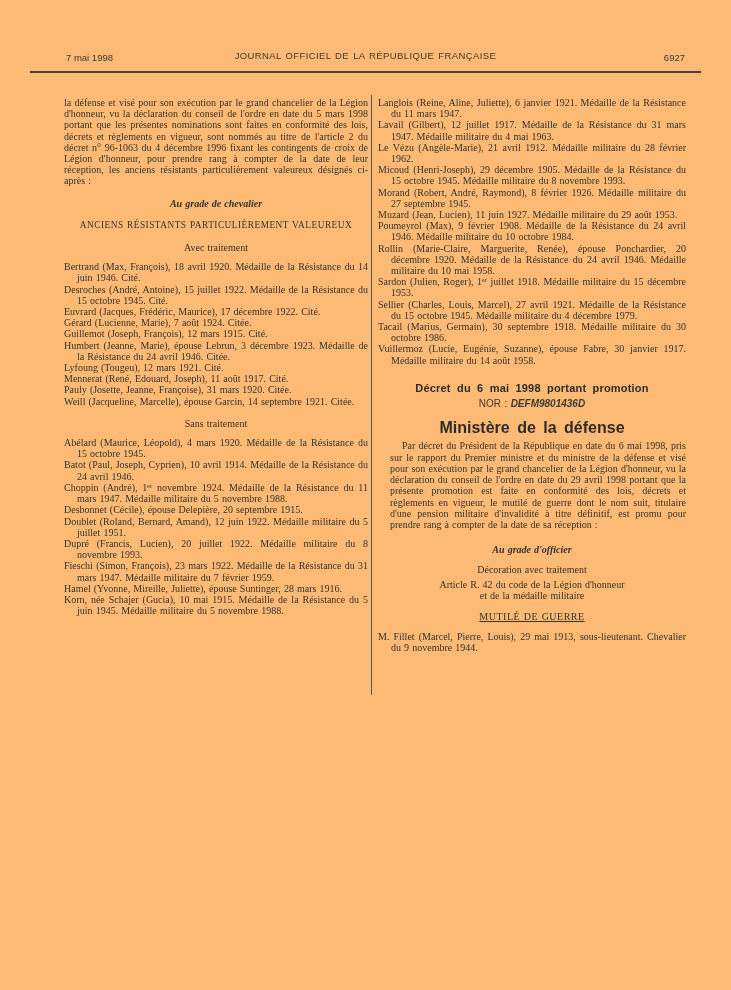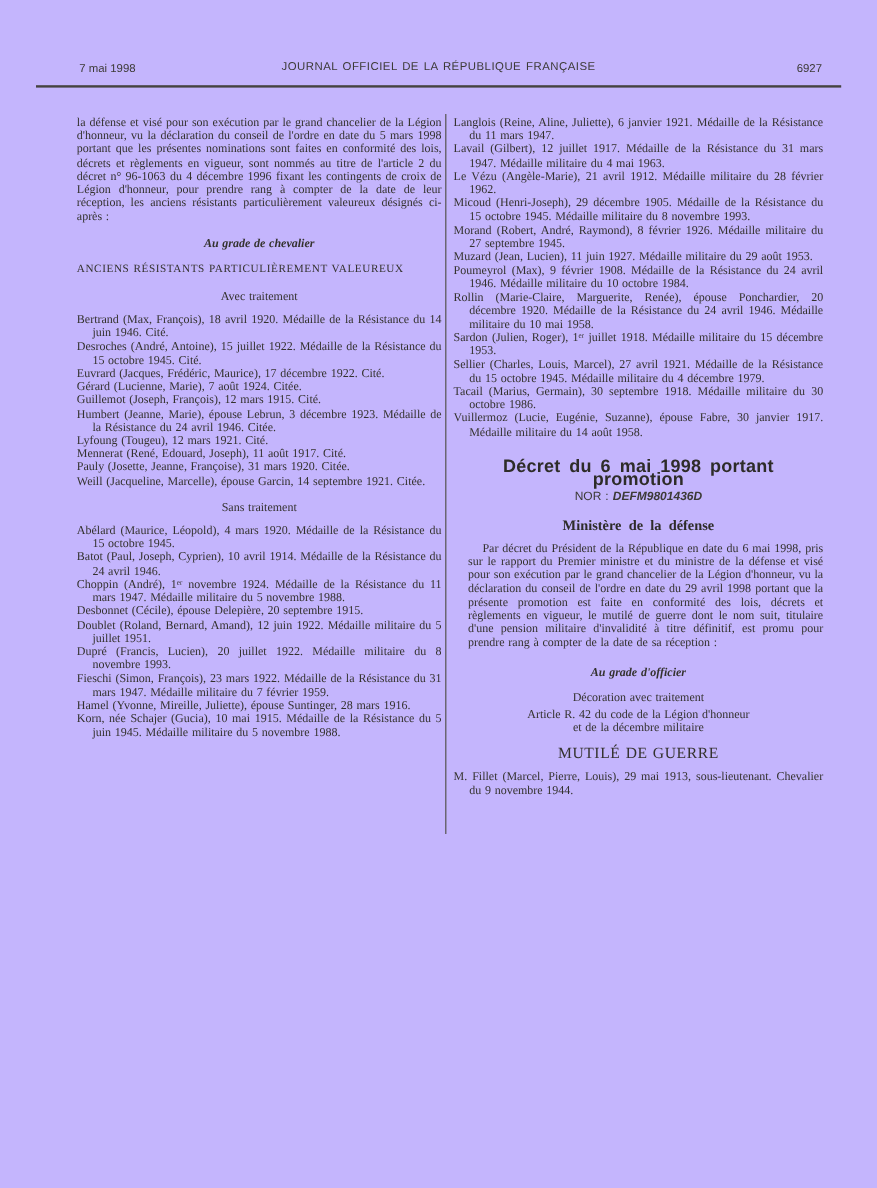--- a/index.html
+++ b/index.html
@@ -5,21 +5,21 @@
   html,body { margin:0; padding:0; }
   body {
     background:#e8e8e6;
     font-family:"Liberation Serif", serif;
     -webkit-font-smoothing:antialiased;
   }
   .page {
     position:relative;
     width:731px; height:990px;
     margin:0 auto;
-    background:#c4b5fd;
+    background:#fdba74;
     color:#34322e;
     overflow:hidden;
   }
   
   .running-head {
     position:absolute; top:50px; left:30px; right:30px;
     font-family:"Liberation Sans", sans-serif;
     font-size:9.5px; color:#3c3a36;
   }
   .running-head .date { position:absolute; left:36px; top:2px; }
@@ -47,50 +47,50 @@
   .entry {
     text-align:justify;
     padding-left:13px; text-indent:-13px;
   }
   .h-italic {
     text-align:center; font-style:italic; font-weight:bold;
     margin-top:11px; margin-bottom:0;
     font-size:10px;
   }
   .h-caps {
-    text-align:left;
+    text-align:center;
     font-size:9.3px; letter-spacing:0.5px;
     margin-top:11px;
   }
   .h-center {
     text-align:center; margin-top:11px; margin-bottom:8px;
   }
   .h-center-tight { text-align:center; margin-top:9px; }
   .decree-title {
     font-family:"Liberation Sans", sans-serif;
-    font-weight:bold; font-size:15px;
+    font-weight:bold; font-size:11px;
     text-align:center; word-spacing:3px; letter-spacing:0.2px;
     margin-top:17px; color:#2e2c29;
   }
   .nor-line {
     font-family:"Liberation Sans", sans-serif;
     font-size:10px; text-align:center; margin-top:4px;
     color:#3c3a36;
   }
   .nor-line .nor-code { font-style:italic; font-weight:bold; }
   .ministry {
-    font-family:Liberation Serif, serif;
-    font-weight:bold; font-size:12px;
+    font-family:Liberation Sans, sans-serif;
+    font-weight:bold; font-size:16px;
     text-align:center; word-spacing:3px;
     margin-top:13px; margin-bottom:7px; color:#2e2c29;
   }
   .article-line { text-align:center; }
   .mutile {
-    text-align:center; font-size:13px; letter-spacing:0.5px;
-    margin-top:10px; margin-bottom:9px;
+    text-align:center; font-size:10px; letter-spacing:0.5px;
+    margin-top:10px; margin-bottom:9px;text-decoration:underline;
   }
   .entries { margin-top:8px; }
 </style>
 </head>
 <body>
 
 <div class="page">
 
   <div class="running-head">
     <span class="date">7 mai 1998</span>
@@ -190,20 +190,20 @@
       <span class="nor-code">DEFM9801436D</span>
     </p>
 
     <p class="ministry">Ministère de la défense</p>
 
     <p class="para-indent">Par décret du Président de la République en date du 6 mai 1998, pris sur le rapport du Premier ministre et du ministre de la défense et visé pour son exécution par le grand chancelier de la Légion d'honneur, vu la déclaration du conseil de l'ordre en date du 29 avril 1998 portant que la présente promotion est faite en conformité des lois, décrets et règlements en vigueur, le mutilé de guerre dont le nom suit, titulaire d'une pension militaire d'invalidité à titre définitif, est promu pour prendre rang à compter de la date de sa réception :</p>
 
     <p class="h-italic" style="margin-top:14px;">Au grade d'officier</p>
     <p class="h-center-tight">Décoration avec traitement</p>
     <p class="article-line" style="margin-top:3px;">Article R. 42 du code de la Légion d'honneur</p>
-    <p class="article-line">et de la décembre militaire</p>
+    <p class="article-line">et de la médaille militaire</p>
 
     <p class="mutile">MUTILÉ DE GUERRE</p>
 
     <p class="entry">M. Fillet (Marcel, Pierre, Louis), 29 mai 1913, sous-lieutenant. Chevalier du 9 novembre 1944.</p>
   </div>
 
 </div>
 
 </body></html>

